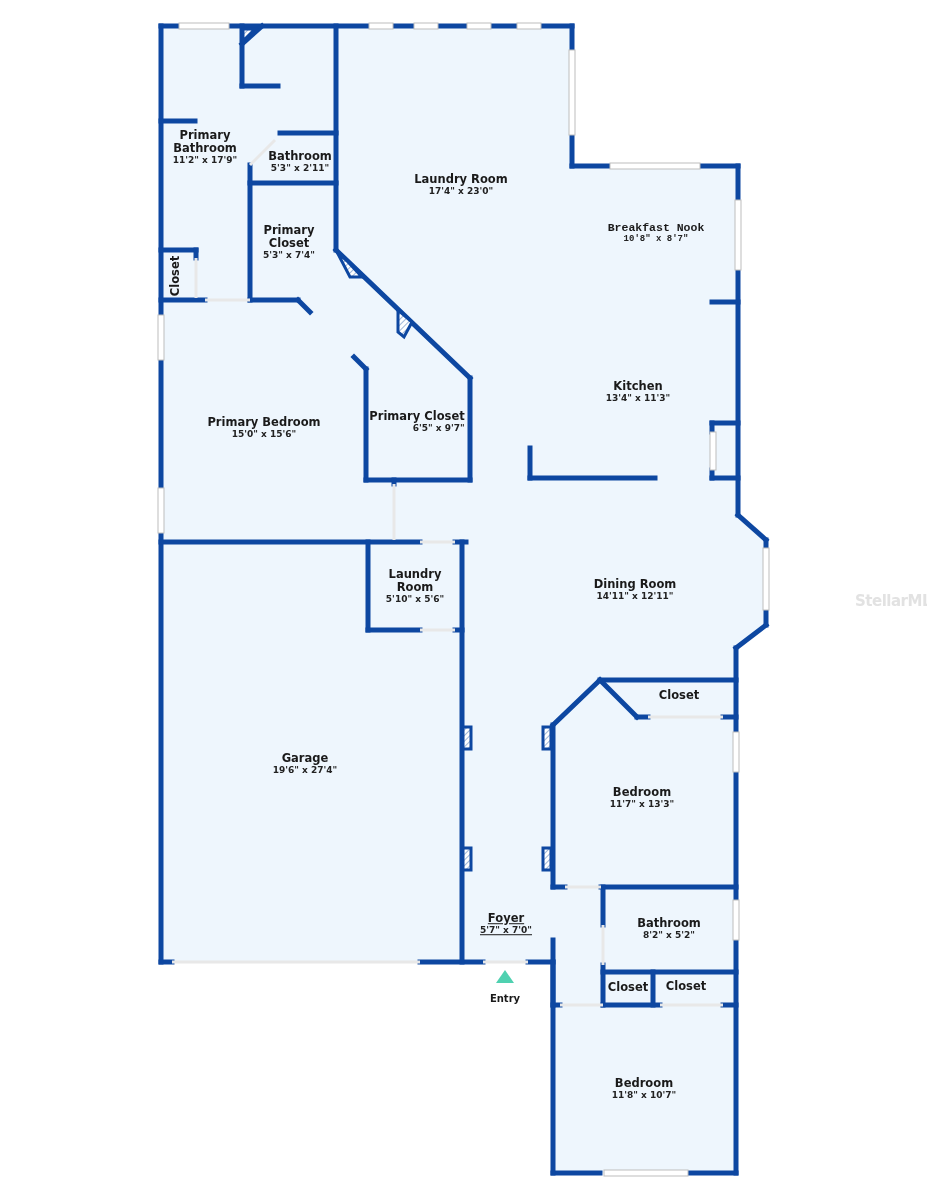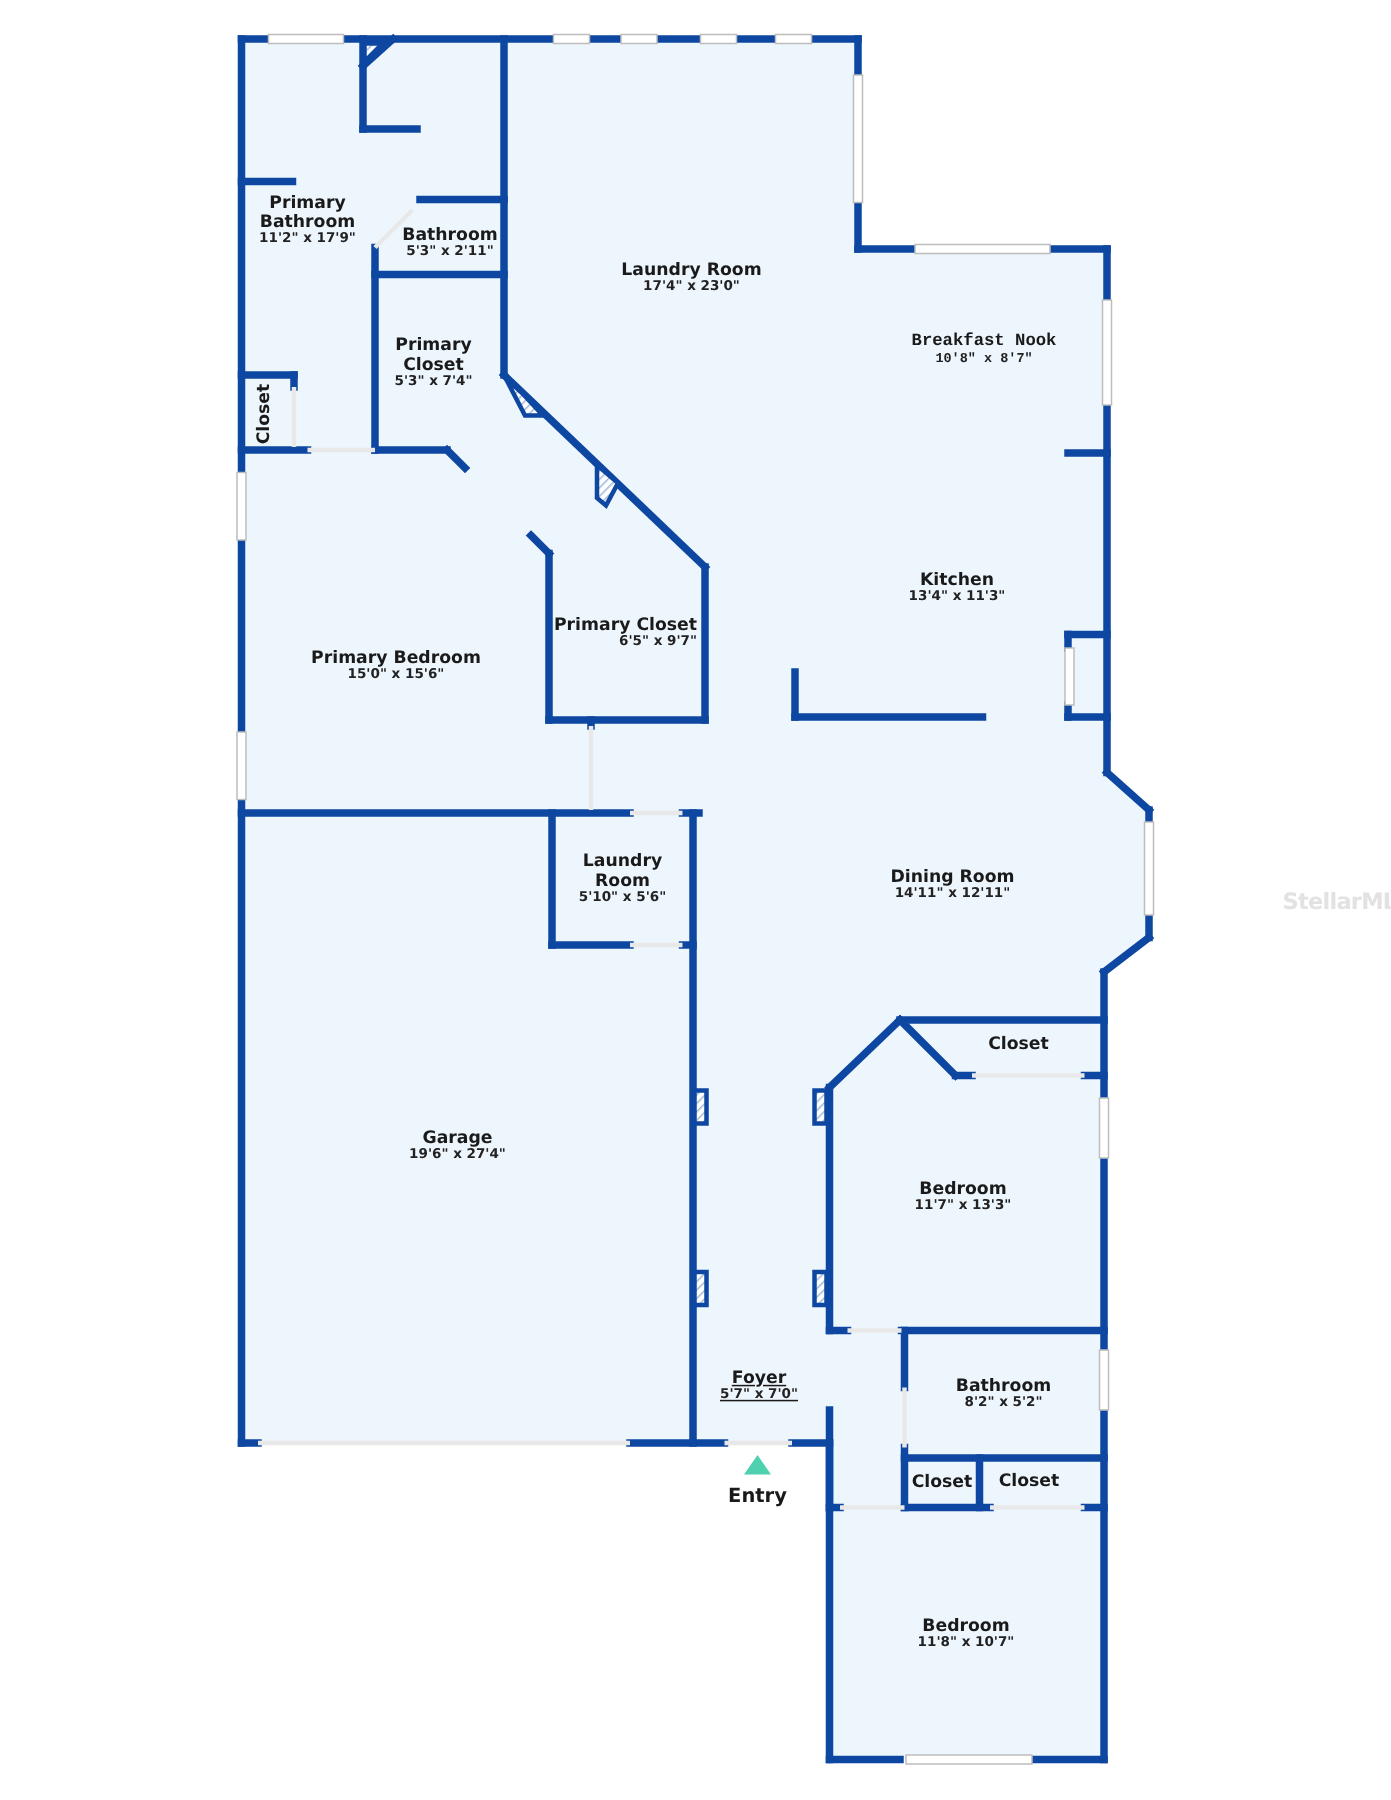--- a/index.html
+++ b/index.html
@@ -3,21 +3,21 @@
 <meta charset="utf-8">
 <style>
   html, body { margin: 0; padding: 0; background: #ffffff; }
   body { width: 927px; height: 1200px; position: relative; overflow: hidden; font-family: "DejaVu Sans", sans-serif; }
   #plan { position: absolute; left: 0; top: 0; width: 927px; height: 1200px; }
   .room-label { position: absolute; text-align: center; color: #1a1a1a; transform: translate(-50%, -50%); white-space: nowrap; line-height: 1.15; }
   .room-name { font-weight: bold; font-size: 11.5px; display: block; }
   .room-dims { font-weight: bold; font-size: 9px; display: block; color: #222; }
   .rot { transform: translate(-50%, -50%) rotate(-90deg); }
   .watermark { position: absolute; left: 855px; top: 592px; font-size: 15px; color: #e2e2e2; font-weight: bold; letter-spacing: -0.5px; }
-  .entry-label { position: absolute; left: 505px; top: 998px; transform: translate(-50%, -50%); font-weight: bold; font-size: 13px; color: #1a1a1a; }
+  .entry-label { position: absolute; left: 505px; top: 998px; transform: translate(-50%, -50%); font-weight: bold; font-size: 10px; color: #1a1a1a; }
 </style>
 </head>
 <body>
 
 <svg id="plan" viewBox="0 0 927 1200" xmlns="http://www.w3.org/2000/svg">
   <defs>
     <pattern id="hatch" patternUnits="userSpaceOnUse" width="4" height="4" patternTransform="rotate(45)">
       <rect width="4" height="4" fill="#ffffff"></rect>
       <line x1="0" y1="0" x2="0" y2="4" stroke="#9fb7d8" stroke-width="2"></line>
     </pattern>
@@ -179,21 +179,21 @@
   <span class="room-dims">17'4" x 23'0"</span>
 </div>
 <div class="room-label" style="left:656px;top:233px;font-family:Liberation Mono, monospace;">
   <span class="room-name">Breakfast Nook</span>
   <span class="room-dims">10'8" x 8'7"</span>
 </div>
 <div class="room-label" style="left:638px;top:392px;">
   <span class="room-name">Kitchen</span>
   <span class="room-dims">13'4" x 11'3"</span>
 </div>
-<div class="room-label" style="left:264px;top:428px;margin-top:16px;">
+<div class="room-label" style="left:264px;top:428px;">
   <span class="room-name">Primary Bedroom</span>
   <span class="room-dims">15'0" x 15'6"</span>
 </div>
 <div class="room-label" style="left:417px;top:422px;text-align:right;">
   <span class="room-name">Primary Closet</span>
   <span class="room-dims">6'5" x 9'7"</span>
 </div>
 <div class="room-label" style="left:415px;top:586px;text-align:center;">
   <span class="room-name">Laundry</span>
   <span class="room-name">Room</span>

